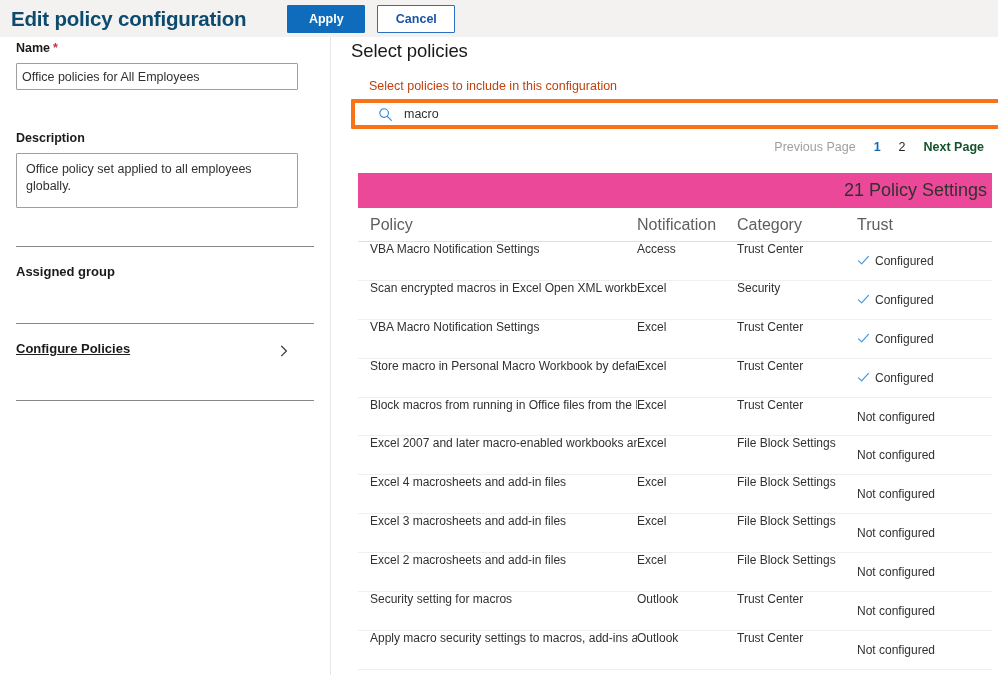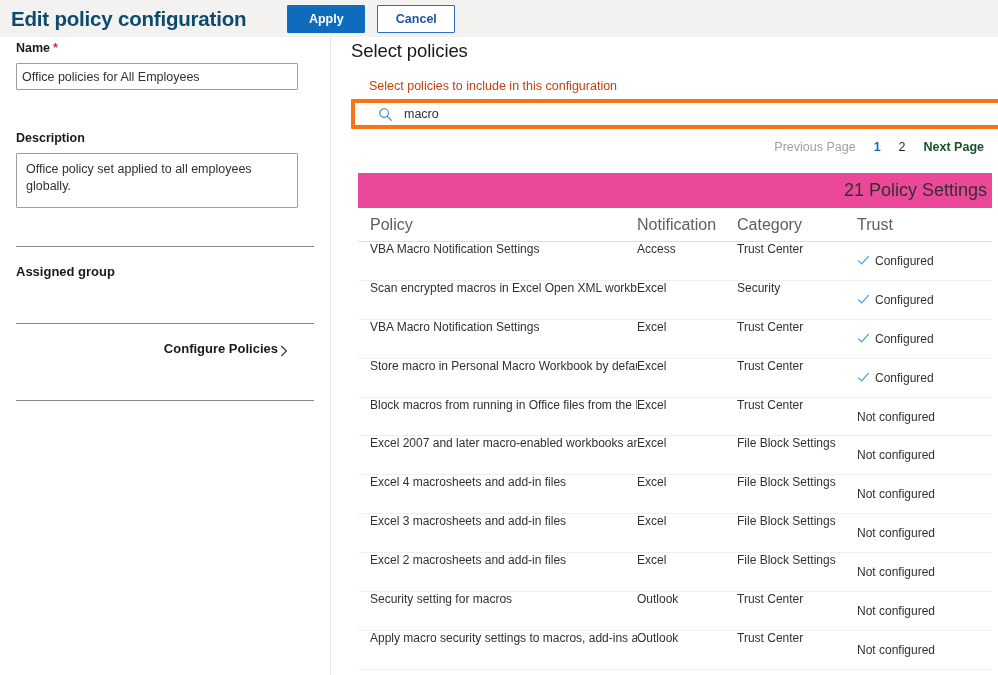--- a/index.html
+++ b/index.html
@@ -138,23 +138,24 @@
   }
   .section-value {
     font-size: 12.5px;
     font-style: italic;
     color: #323130;
     margin-top: 11px;
   }
   .configure-row {
     display: flex;
     align-items: center;
-    justify-content: flex-end;
+    justify-content: space-between;
     margin-top: 17px;
     cursor: pointer;
+    text-decoration: underline;
   }
   .chevron {
     width: 12px;
     height: 12px;
     margin-right: 24px;
   }
 
   
   .gap-a { height: 41px; }
   .gap-b { height: 16px; }

